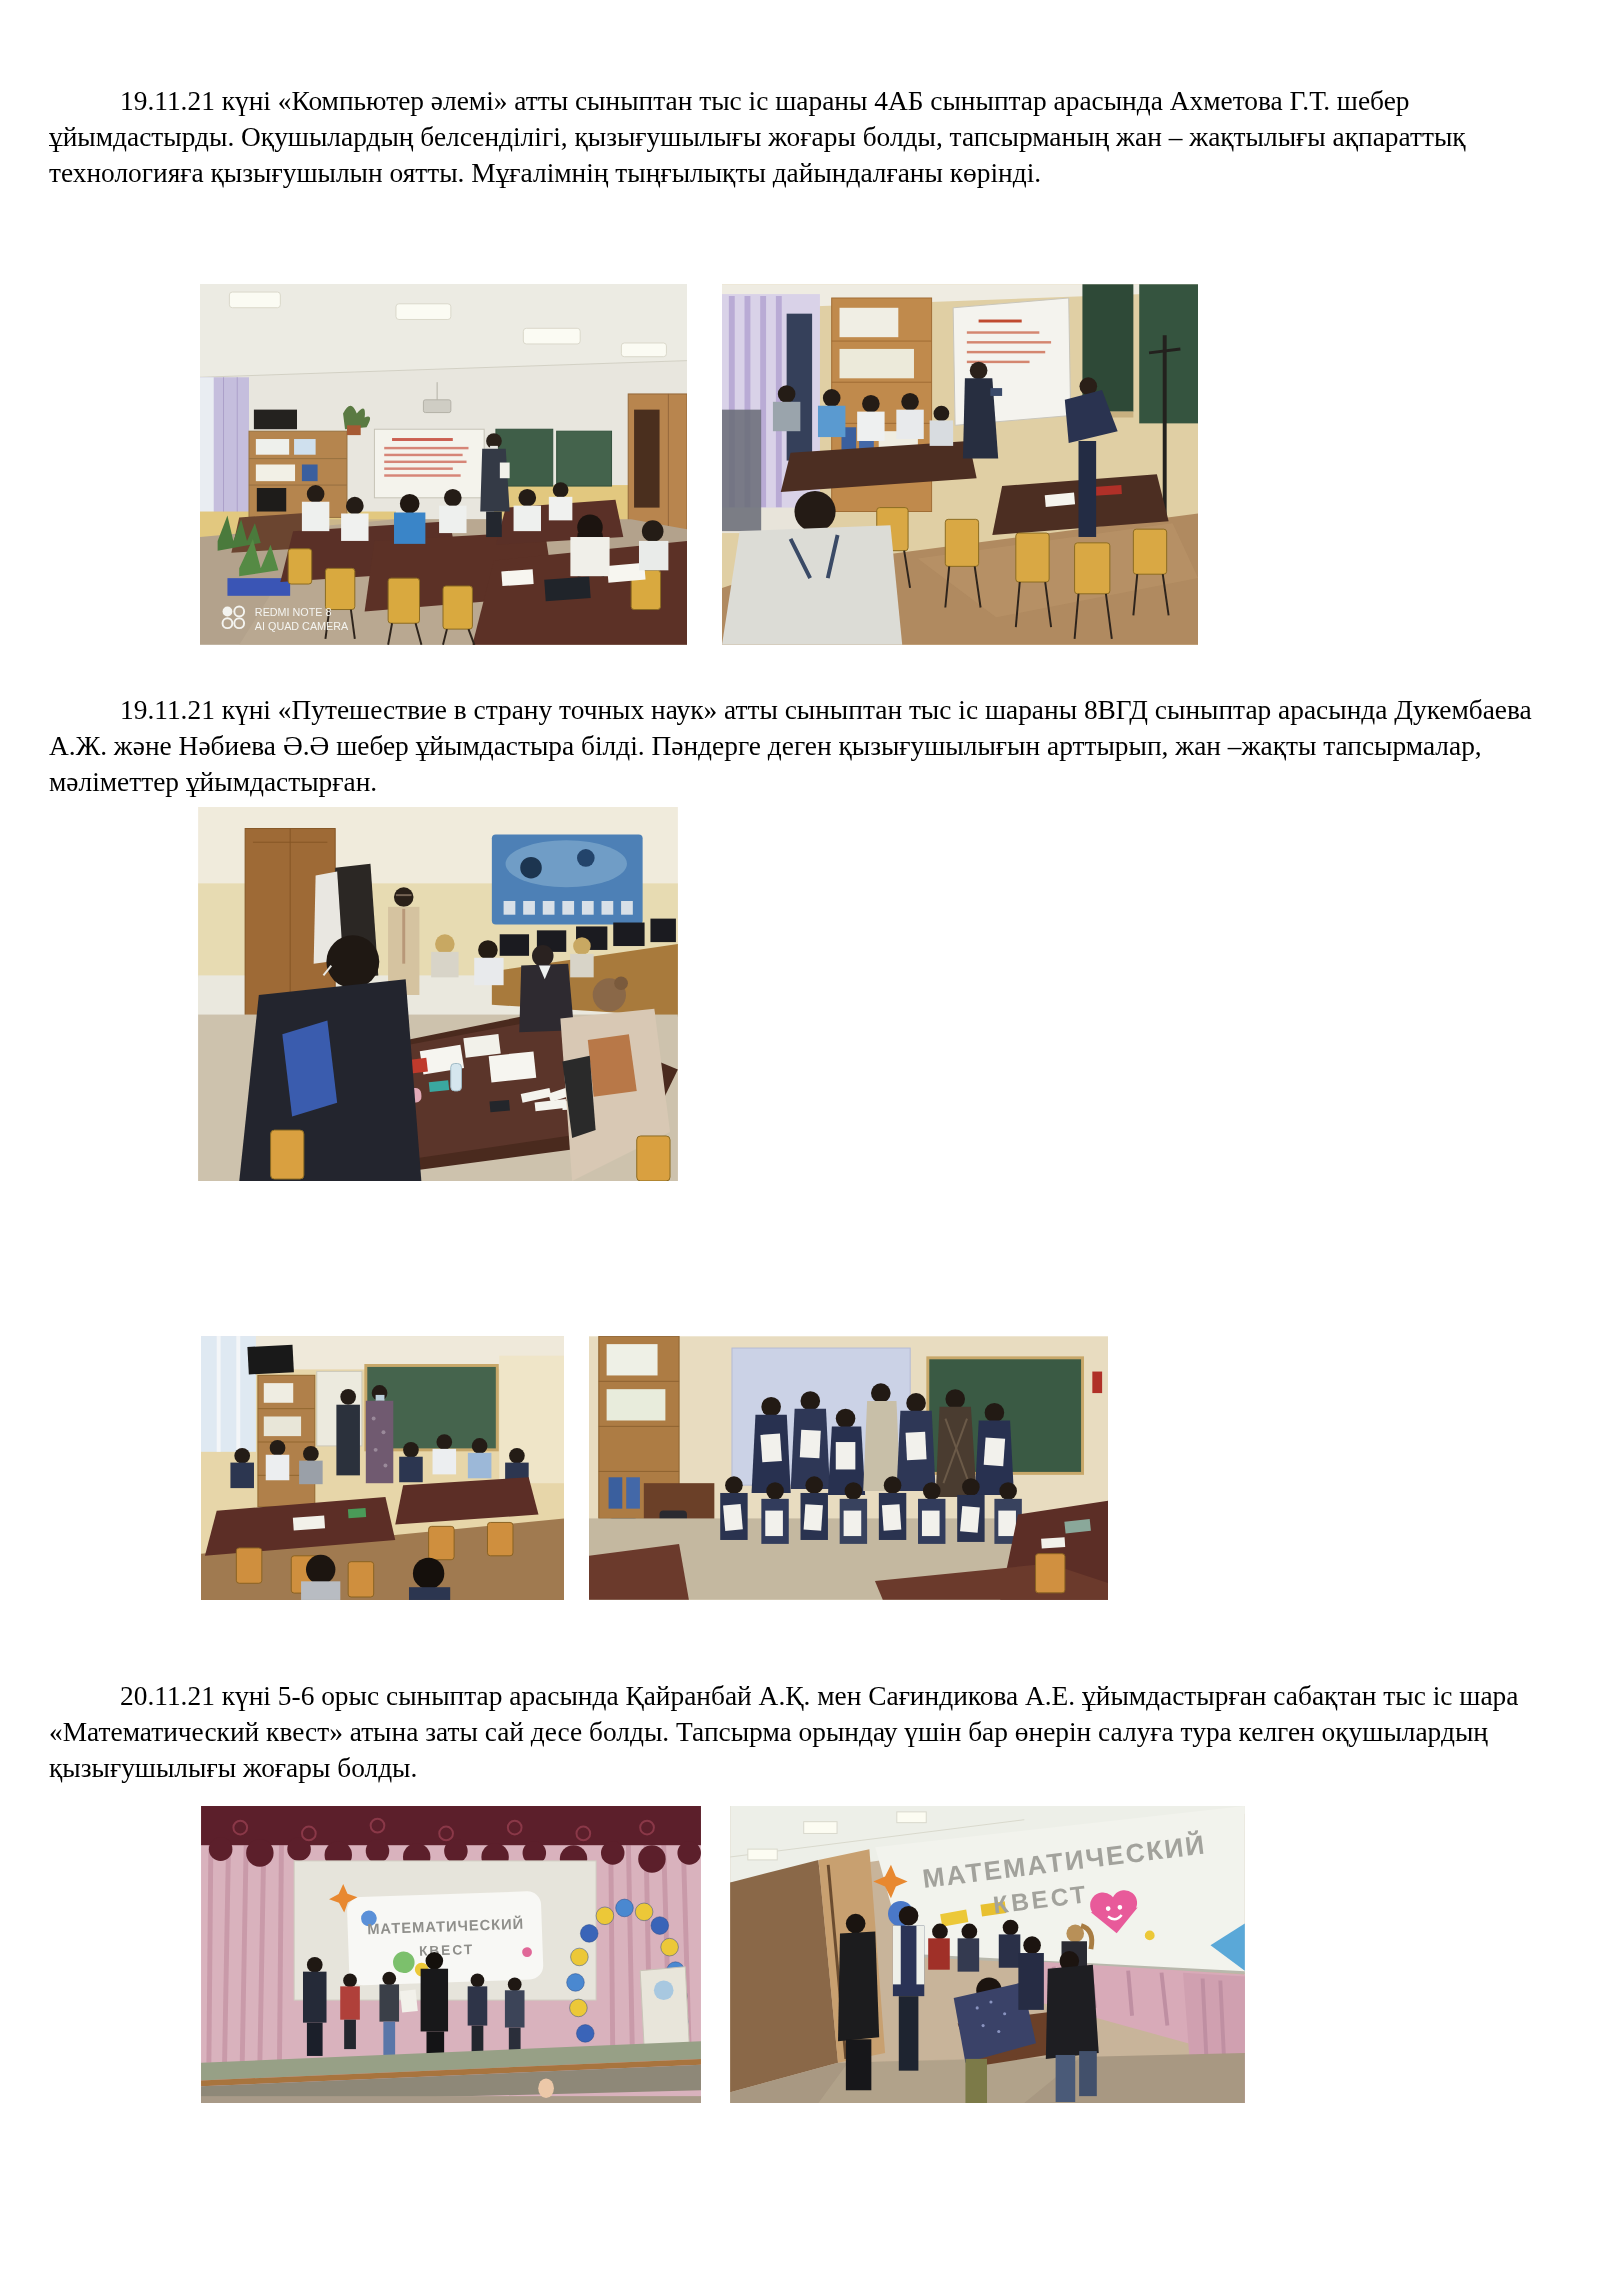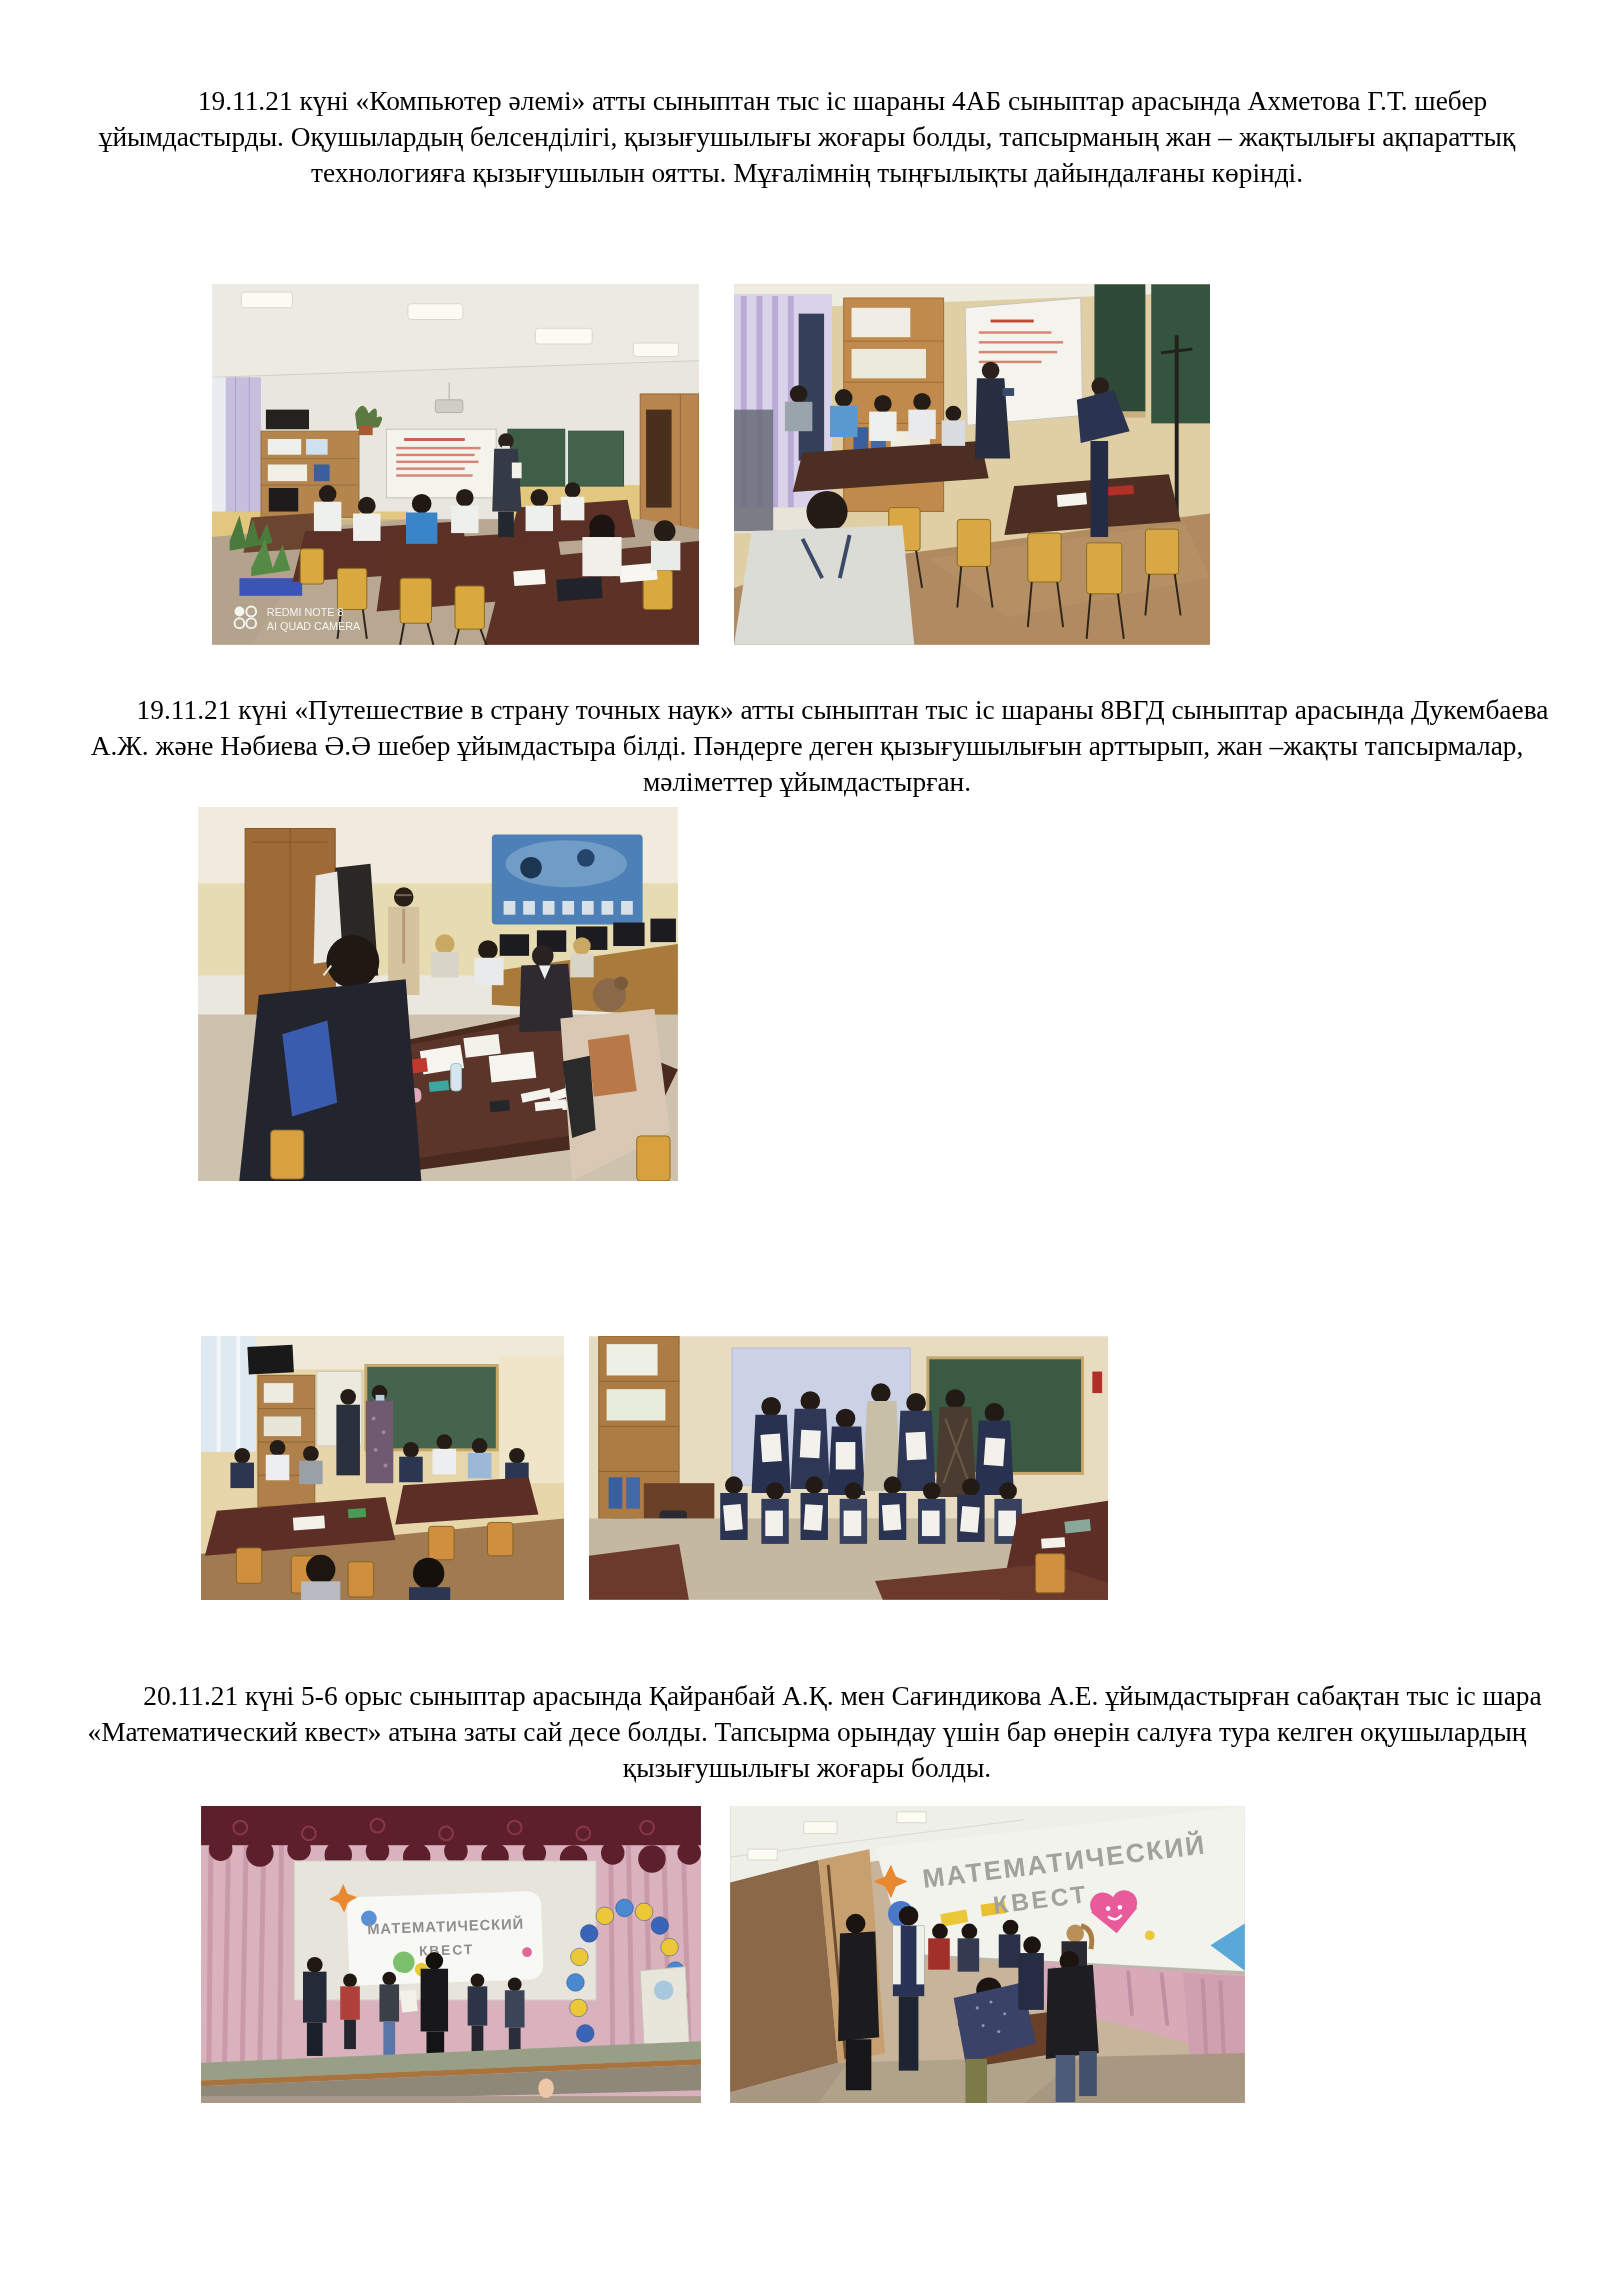--- a/index.html
+++ b/index.html
@@ -1,35 +1,35 @@
 <!DOCTYPE html>
 <html><head>
 <meta charset="utf-8">
 <style>
   html,body { margin:0; padding:0; background:#ffffff; }
   .page {
     position:relative; width:1621px; height:2293px; background:#ffffff;
     font-family:"Liberation Serif", serif; color:#000; overflow:hidden;
   }
   .para {
-    position:absolute; left:56px; width:1502px;
-    font-size:27.4px; line-height:36px; text-indent:71px; text-align:center;
+    position:absolute; left:49px; width:1502px;
+    font-size:27.4px; line-height:36px; text-indent:71px; text-align:left;
   }
   .photo-row { position:absolute; display:flex; }
   .photo { display:block; }
   svg text { font-family:"Liberation Sans", sans-serif; }
 </style>
 </head>
 <body>
 
 <div class="page">
 
   <div class="para" style="top:83px;">19.11.21 күні «Компьютер әлемі» атты сыныптан тыс іс шараны 4АБ сыныптар арасында Ахметова Г.Т. шебер ұйымдастырды. Оқушылардың белсенділігі, қызығушылығы жоғары болды, тапсырманың жан – жақтылығы ақпараттық технологияға қызығушылын оятты. Мұғалімнің тыңғылықты дайындалғаны көрінді.</div>
 
-  <div class="photo-row" style="top:284px; left:200px; gap:35px;margin-left:12px;">
+  <div class="photo-row" style="top:284px; left:200px; gap:35px;">
 
     <svg class="photo" width="487" height="361" viewBox="0 0 497 368">
       <rect width="497" height="368" fill="#e8e6de"></rect>
       <polygon points="0,0 497,0 497,78 0,95" fill="#ecebe3"></polygon>
       <rect x="30" y="8" width="52" height="16" rx="3" fill="#fbfbf3" stroke="#d9d7ca"></rect>
       <rect x="200" y="20" width="56" height="16" rx="3" fill="#fbfbf3" stroke="#d9d7ca"></rect>
       <rect x="330" y="45" width="58" height="16" rx="3" fill="#fbfbf3" stroke="#d9d7ca"></rect>
       <rect x="430" y="60" width="46" height="14" rx="3" fill="#fbfbf3" stroke="#d9d7ca"></rect>
       <path d="M0,95 L497,78" stroke="#d2d0c4" fill="none"></path>
 

